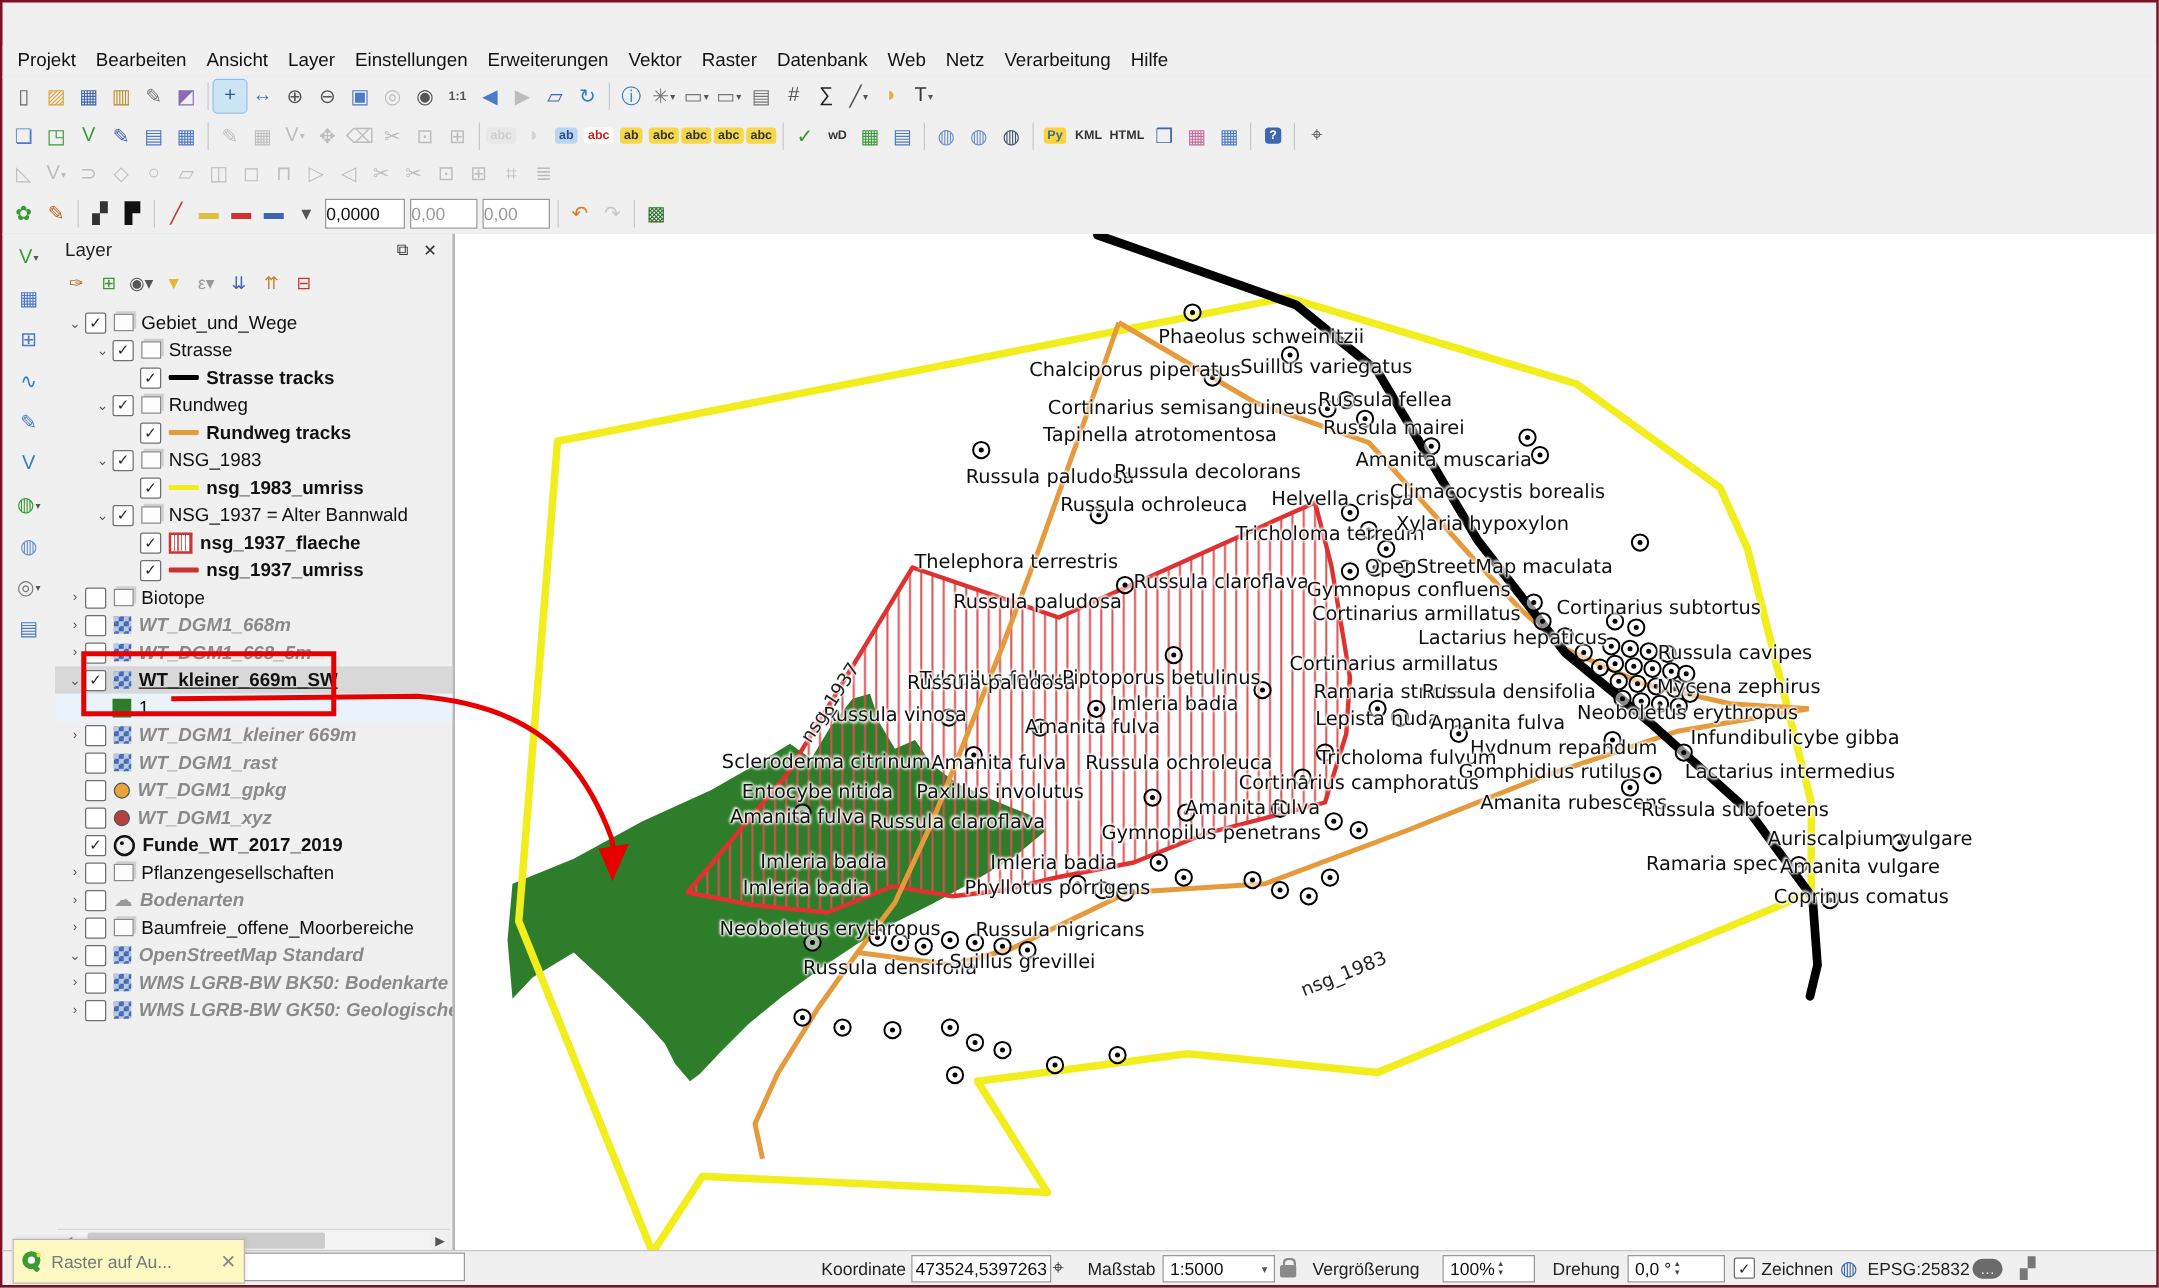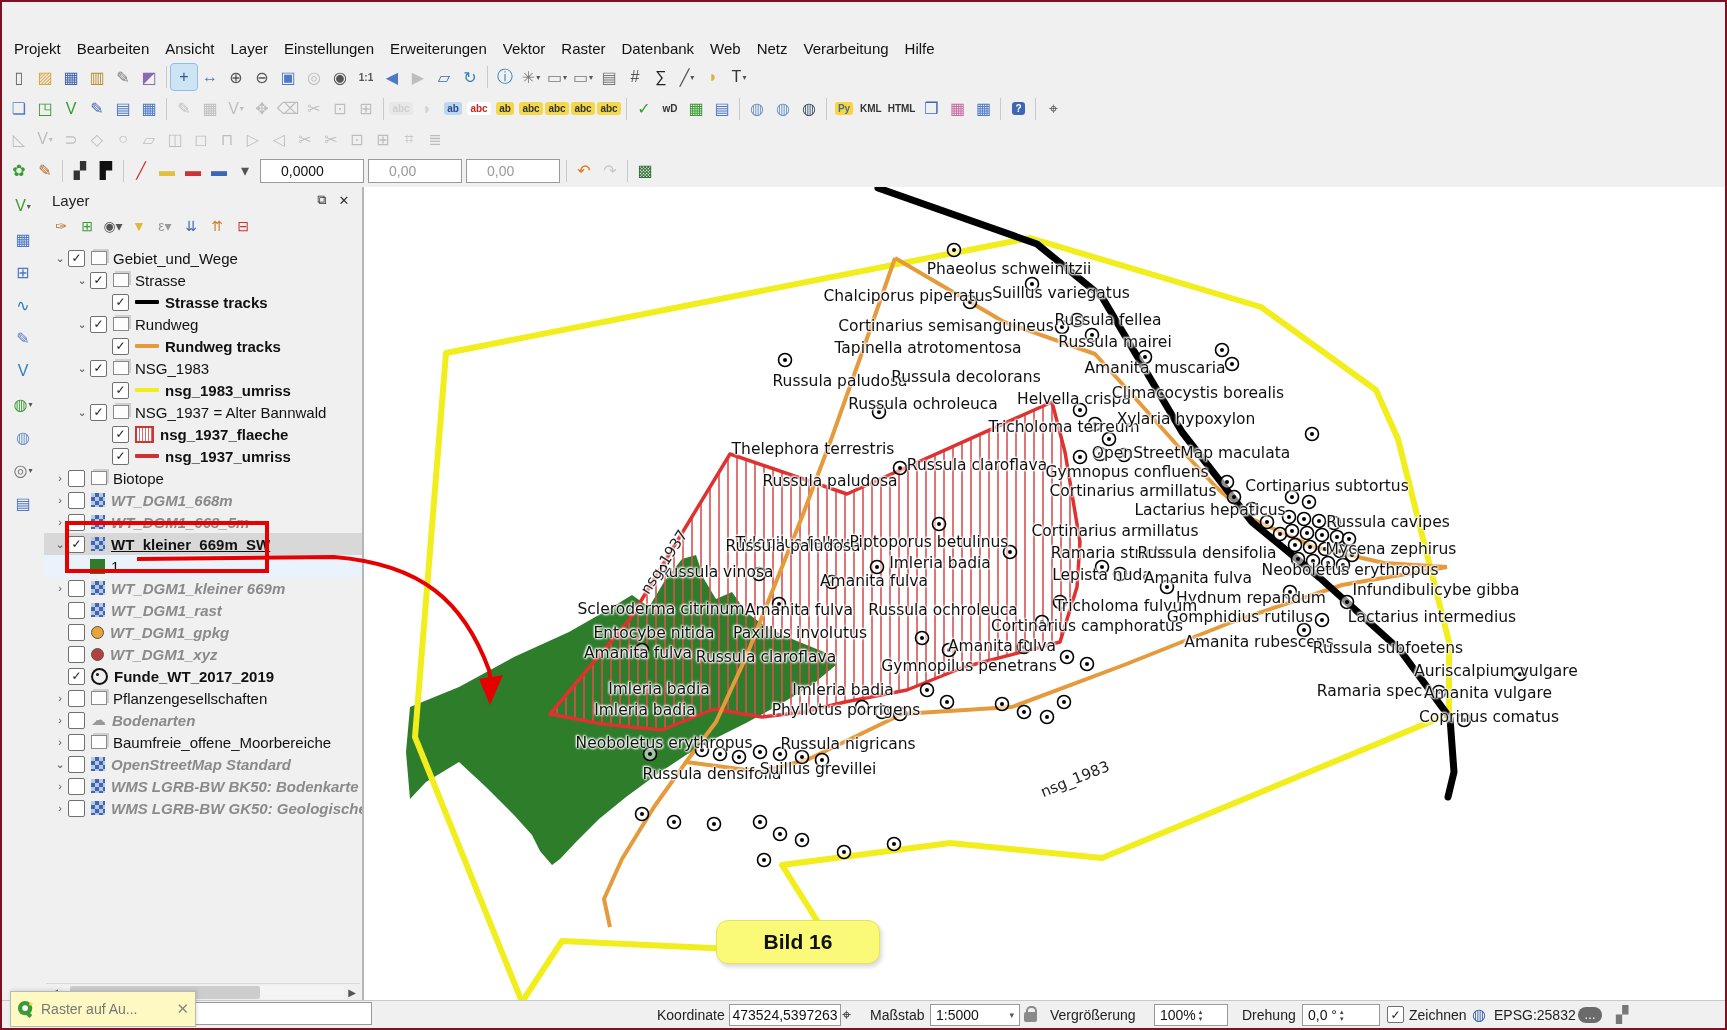--- a/index.html
+++ b/index.html
@@ -17,21 +17,21 @@
   
   .tbrow{position:absolute;left:0;right:0;display:flex;align-items:center;padding-left:4px;background:#f0f0f0;}
   #r1{top:59px;height:32px;} #r2{top:91px;height:31px;} #r3{top:122px;height:30px;} #r4{top:152px;height:33px;border-bottom:1px solid #dcdcdc;}
   .ti{min-width:26px;height:26px;display:flex;align-items:center;justify-content:center;font-size:16px;border-radius:3px;color:#555;position:relative;}
   .ti.sm{font-size:10px;font-weight:bold;}
   .ti.d{opacity:.32;}
   .ti.hl{background:#cde4f5;outline:1px solid #8fbfe8;}
   .ti .caret{font-size:8px;color:#555;margin-left:1px;}
   .badge{padding:1px 3px;border-radius:3px;font-size:10px;font-weight:bold;}
   .sep{width:1px;height:22px;background:#c9c9c9;margin:0 4px;flex:none;}
-  .tfield{height:22px;background:#fff;border:1px solid #9a9a9a;font-size:14px;padding:0 20px;display:flex;align-items:center;margin:0 2px;color:#111;}
+  .tfield{height:22px;background:#fff;border:1px solid #9a9a9a;font-size:14px;padding:0 0;display:flex;align-items:center;margin:0 2px;color:#111;}
   
   .leftstrip{position:absolute;left:0;top:185px;bottom:27px;width:42px;background:#f0f0f0;display:flex;flex-direction:column;align-items:center;padding-top:6px;gap:7px;border-right:1px solid #e0e0e0;}
   
   .panel{position:absolute;left:42px;top:185px;bottom:27px;width:318px;background:#f0f0f0;border-right:2px solid #b6b6b6;}
   .panel-header{height:26px;display:flex;align-items:center;padding:0 8px;font-size:15px;color:#222;}
   .panel-header .ph-btn{margin-left:auto;font-size:13px;color:#333;width:20px;text-align:center;}
   .panel-header .ph-btn + .ph-btn{margin-left:2px;}
   .panel-tools{height:26px;display:flex;align-items:center;padding-left:6px;gap:4px;}
   .pt{width:22px;height:22px;display:flex;align-items:center;justify-content:center;font-size:14px;}
   .tree{position:absolute;left:0;right:0;top:56px;bottom:18px;overflow:hidden;padding-top:4px;}
@@ -712,21 +712,20 @@
         <div class="maplabel" style="left: 281px; top: 523px;">Imleria badia</div>
         <div class="maplabel" style="left: 482px; top: 523px;">Phyllotus porrigens</div>
         <div class="maplabel" style="left: 1125px; top: 530px;">Coprinus comatus</div>
         <div class="maplabel" style="left: 300px; top: 556px;">Neoboletus erythropus</div>
         <div class="maplabel" style="left: 484px; top: 557px;">Russula nigricans</div>
         <div class="maplabel" style="left: 348px; top: 587px;">Russula densifolia</div>
         <div class="maplabel" style="left: 454px; top: 582px;">Suillus grevillei</div>
         <div class="maplabel rot" style="left: 300px; top: 375px; transform: translate(-50%, -50%) rotate(-57deg);">nsg_1937</div>
         <div class="maplabel rot" style="left: 711px; top: 592px; transform: translate(-50%, -50%) rotate(-22deg);">nsg_1983</div>
       </div>
-    <div class="bild-badge" style="left:352px;top:733px;width:162px;height:42px;">Bild 16</div>
   </div>
 
   <div class="anno-rect" style="left:63px;top:519px;width:196px;height:44px;"></div>
   <svg class="anno-svg">
     <path d="M135,557 L332,555 C420,562 462,600 487,668 L490,684" fill="none" stroke="#e60000" stroke-width="4"></path>
     <polygon points="488,703 477,677 501,673" fill="#e60000"></polygon>
   </svg>
 
   <div class="statusbar">
     <div class="sb-abs" style="left:655px;">Koordinate</div>

